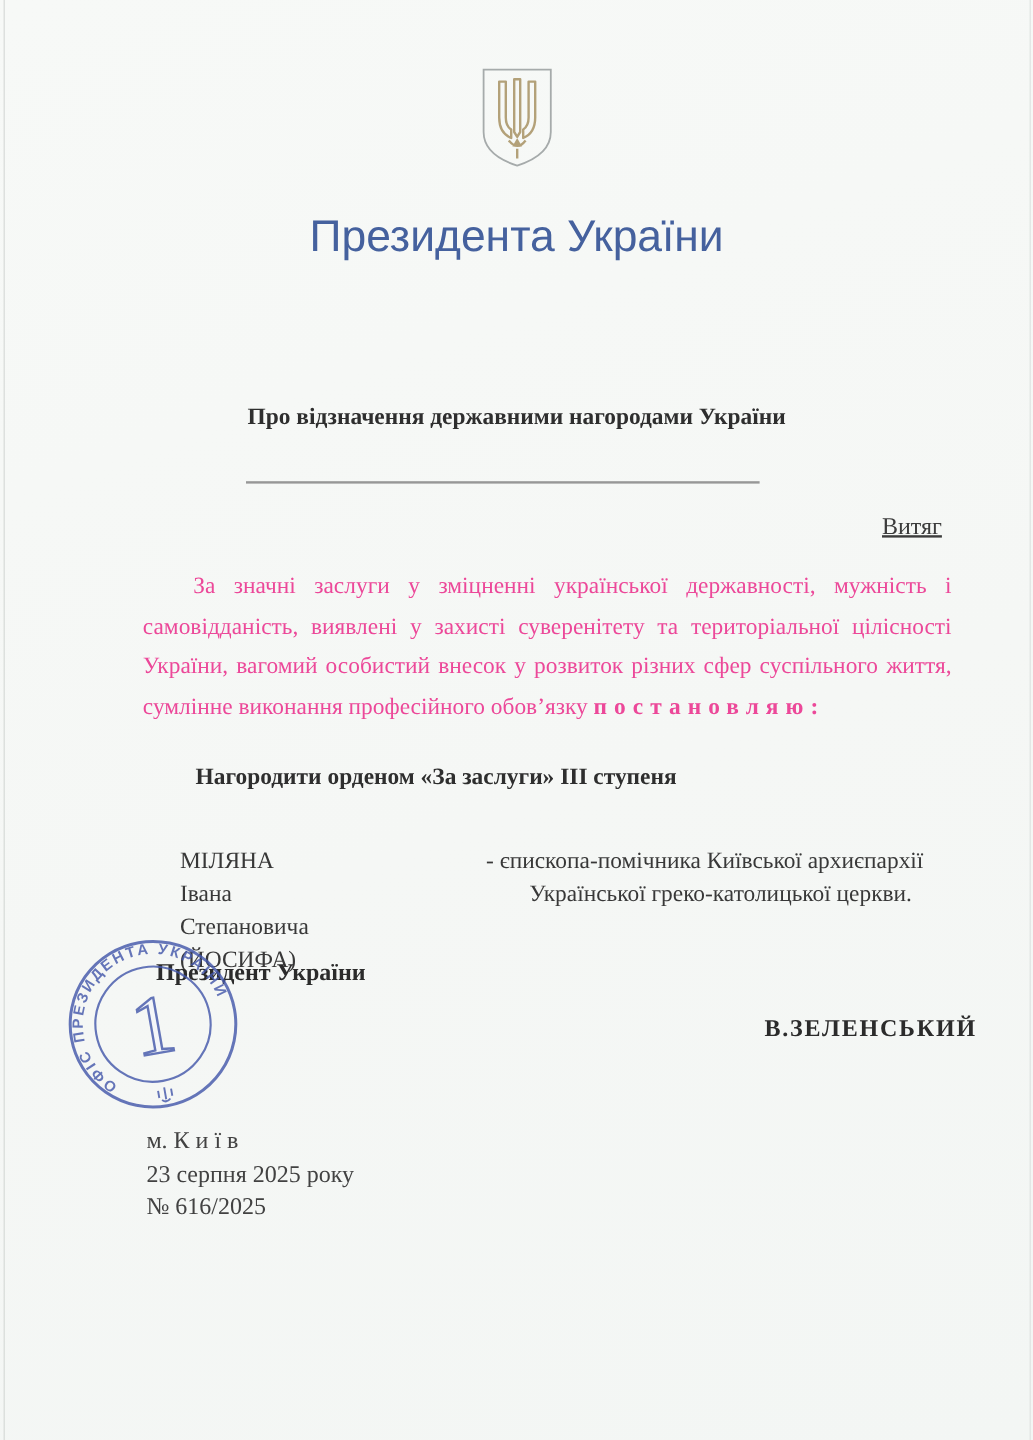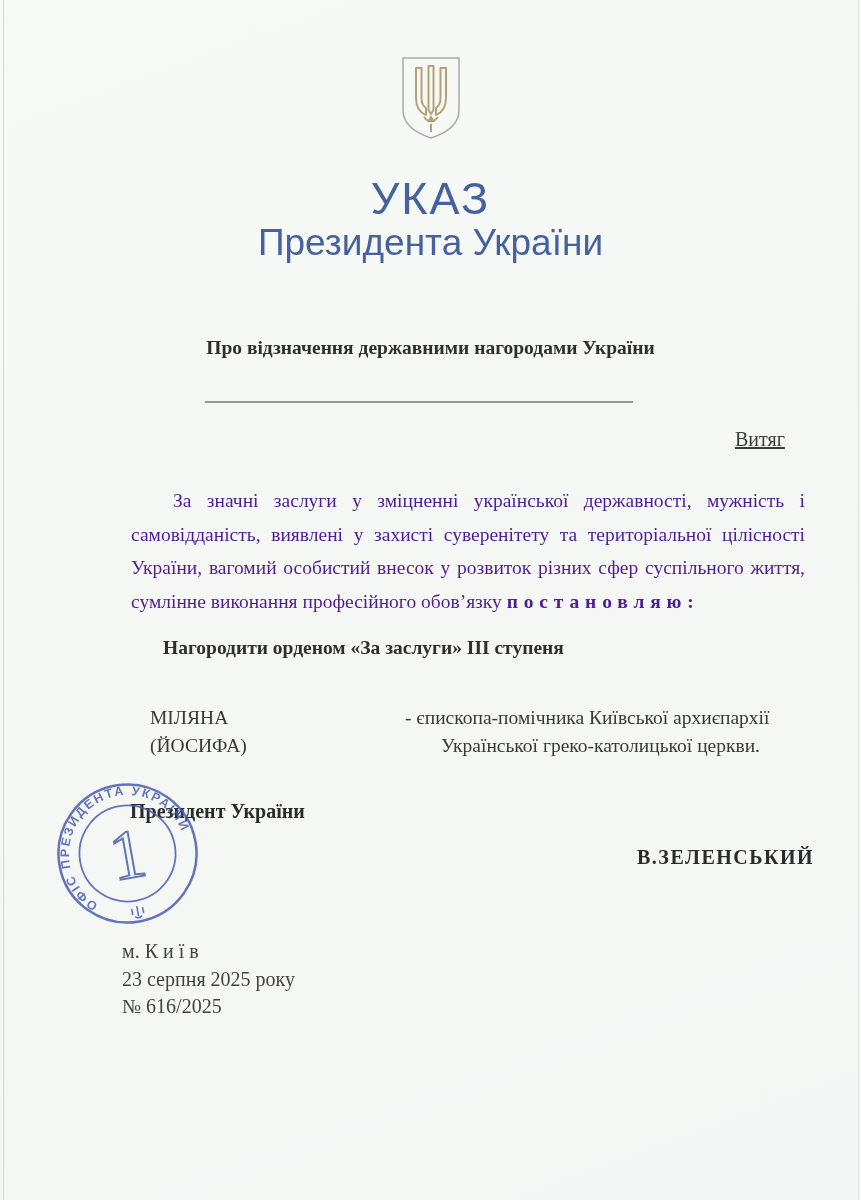--- a/index.html
+++ b/index.html
@@ -20,22 +20,22 @@
   .title-line2{font-size:37px;line-height:42px;}
 
   .subject{position:absolute;left:0;top:334px;width:861px;text-align:center;
     font-weight:bold;font-size:19.5px;line-height:27px;color:#2e2e2e;}
 
   .divider{position:absolute;left:205px;top:401px;width:428px;border-top:2px solid #777;opacity:.75;}
 
   .extract{position:absolute;left:735px;top:428px;font-size:20px;color:#3c3c3c;
     text-decoration:underline;}
 
-  .body-par{position:absolute;left:119px;top:472px;width:674px;margin:12px;
-    font-size:19.5px;line-height:33.5px;text-align:justify;text-indent:42px;color:#4c1d95;}
+  .body-par{position:absolute;left:119px;top:472px;width:674px;margin:0;
+    font-size:19.5px;line-height:33.5px;text-align:justify;text-indent:42px;color:#ec4899;}
   .resolve{font-weight:bold;letter-spacing:.30em;white-space:nowrap;}
 
   .award-heading{position:absolute;left:163px;top:637px;font-weight:bold;
     font-size:19.5px;color:#2e2e2e;}
 
   .recipient{position:absolute;left:150px;top:704px;width:150px;
     font-size:19.5px;line-height:27.5px;color:#383838;}
   .description{position:absolute;left:405px;top:704px;width:400px;
     font-size:19.5px;line-height:27.5px;color:#383838;}
   .description .line2{margin-left:36px;}
@@ -62,38 +62,38 @@
       <path d="M48,14 V44 Q48,57 38,61 L38,54 Q42.5,51 42.5,44 V14 Z"></path>
       <path d="M30.5,12 H35.5 V56 L33,60 L30.5,56 Z"></path>
       <path d="M33,61 L29,68 H37 Z" fill="#b3a179" stroke="none"></path>
       <path d="M26,63 Q33,72 40,63"></path>
       <path d="M33,70 V78"></path>
     </g>
   </svg>
 </div>
 
 <div class="title-block">
-  <div class="title-line1">УКАЗ</div>
   <div class="title-line2">Президента України</div>
 </div>
 
 <div class="subject">
   <div>Про відзначення державними нагородами України</div>
 </div>
 
 <div class="divider"></div>
 
 <div class="extract">Витяг</div>
 
 <p class="body-par"><span>За значні заслуги у зміцненні української державності, мужність і самовідданість, виявлені у захисті суверенітету та територіальної цілісності України, вагомий особистий внесок у розвиток різних сфер суспільного життя, сумлінне виконання професійного обов’язку </span><span class="resolve">постановляю:</span></p>
 
 <div class="award-heading">Нагородити орденом «За заслуги» ІІІ ступеня</div>
 
 <div class="recipient">
   <div>МІЛЯНА</div>
+  <div>Івана Степановича</div>
   <div>(ЙОСИФА)</div>
 </div>
 
 <div class="description">
   <div class="line1">- єпископа-помічника Київської архиєпархії</div>
   <div class="line2">Української греко-католицької церкви.</div>
 </div>
 
 <div class="sig-title">Президент України</div>
 <div class="sig-name">В.ЗЕЛЕНСЬКИЙ</div>

